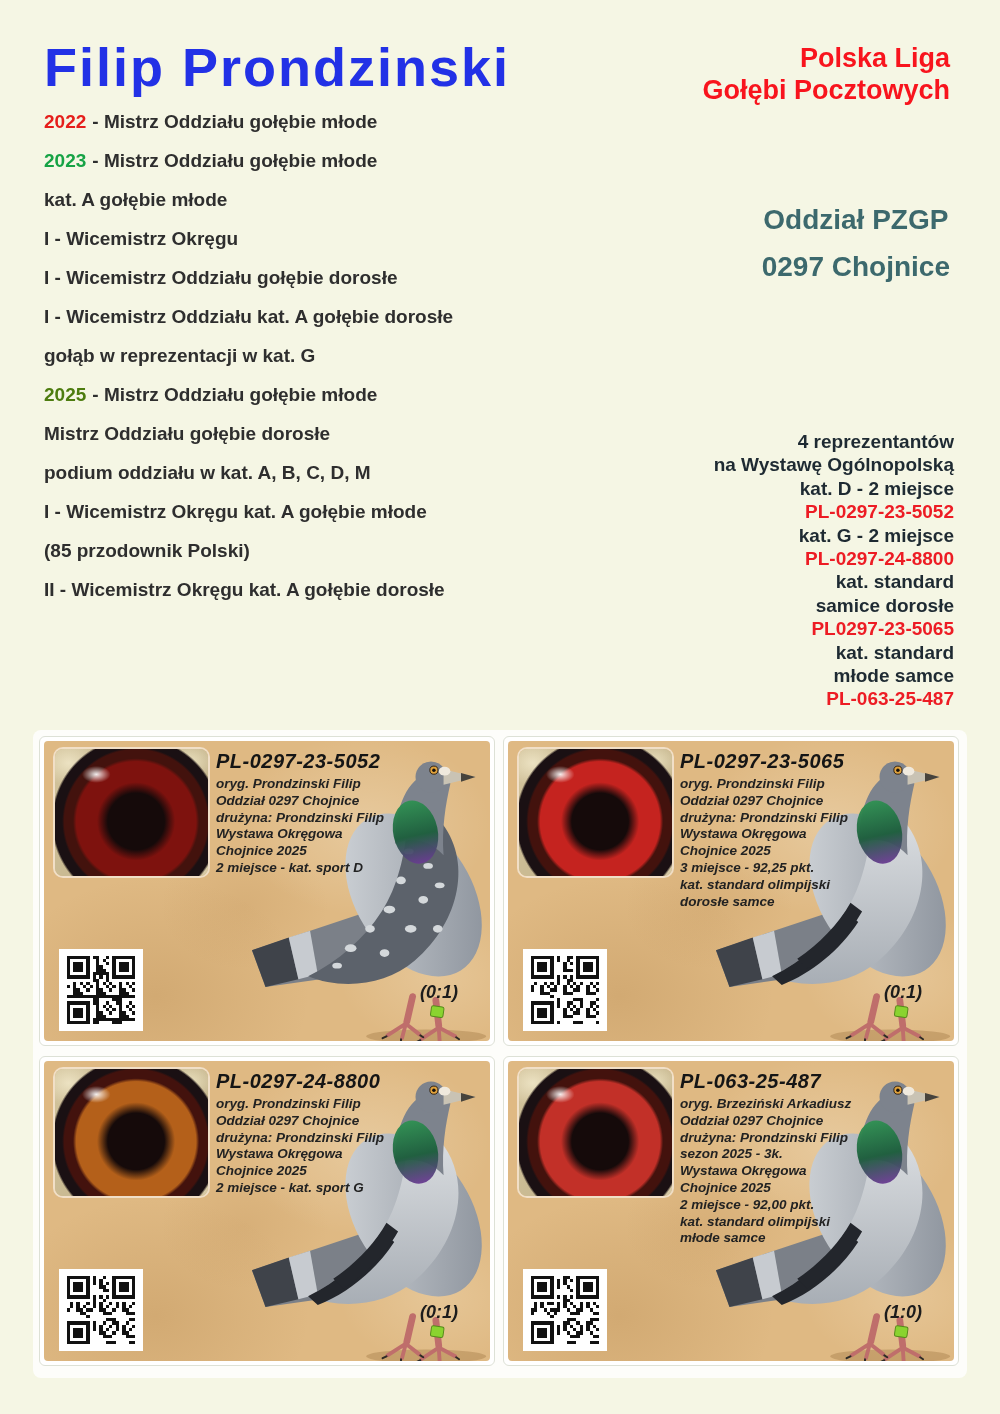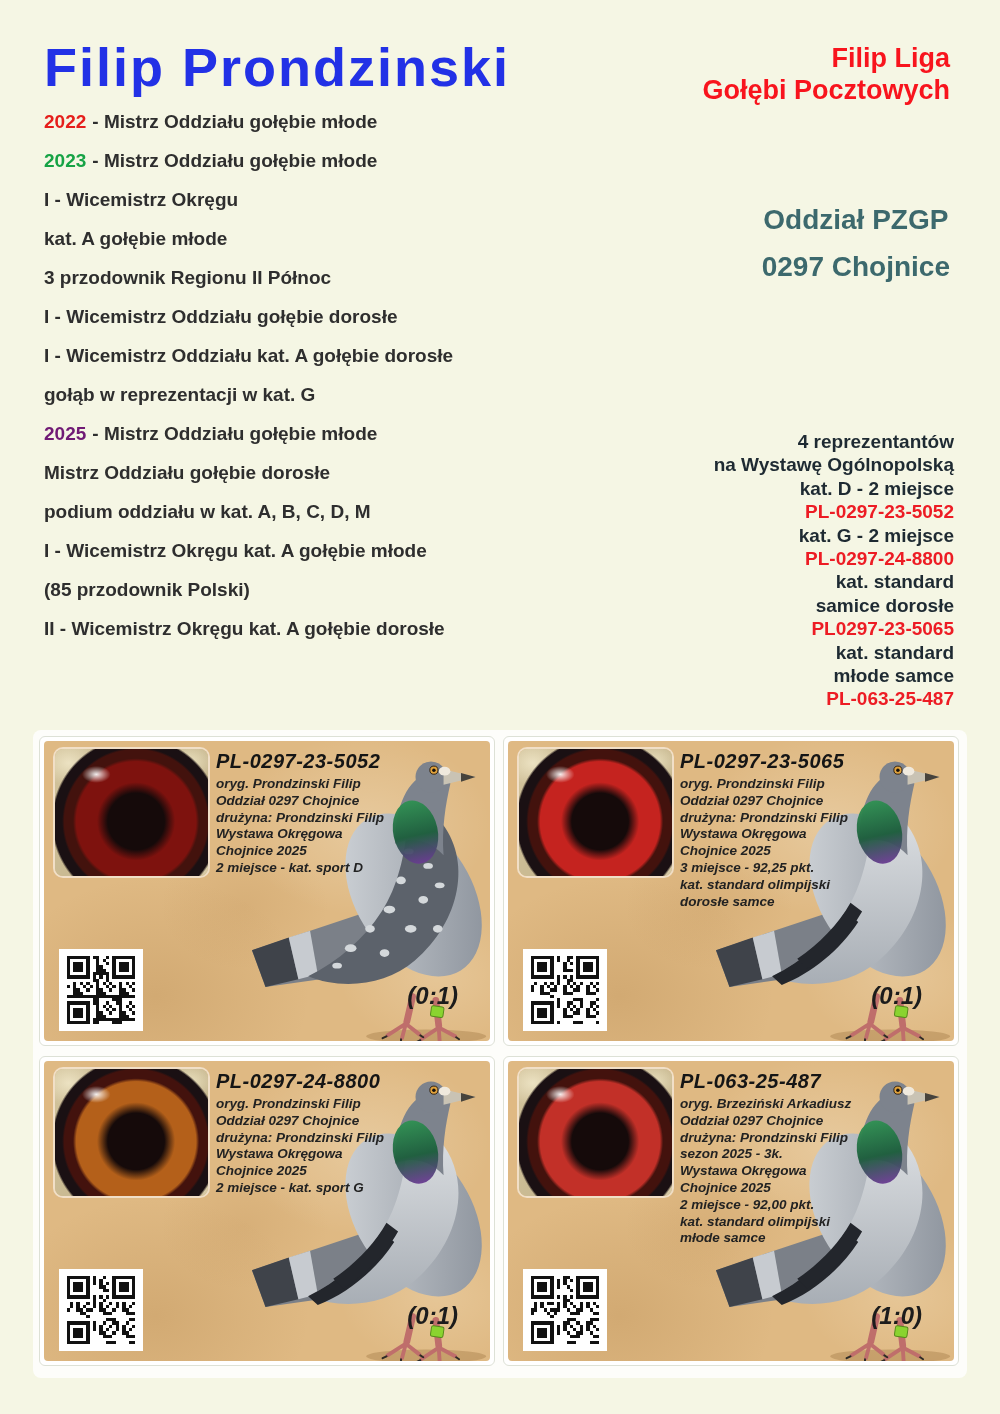--- a/index.html
+++ b/index.html
@@ -91,21 +91,21 @@
   .card.wing-checker .wing-bars{display:none;}
   .card.wing-checker .wing-shape{fill:#5c626b;}
   
   .qr{
     position:absolute; left:15px; bottom:10px; width:84px; height:82px; z-index:3;
     background:#fff;
   }
   
   .score{
     position:absolute; right:32px; top:241px; z-index:3;
-    font-style:italic; font-weight:bold; font-size:24px; color:#1c1c1c;
+    font-style:italic; font-weight:bold; font-size:18px; color:#1c1c1c;
   }
   .defs-holder{position:absolute; width:0; height:0; overflow:hidden;}
 </style>
 </head>
 <body>
 
 <svg class="defs-holder" aria-hidden="true">
   <defs>
     <linearGradient id="gBody" x1="0" y1="0" x2="1" y2="1">
       <stop offset="0" stop-color="#d4d8dc"></stop>
@@ -120,44 +120,43 @@
       <stop offset="0.55" stop-color="#1c5e3c"></stop>
       <stop offset="1" stop-color="#6a3b92"></stop>
     </linearGradient>
   </defs>
 </svg>
 
 <div class="page">
   <h1 class="page-title">Filip Prondzinski</h1>
 
   <div class="league">
-    <div>Filip Liga</div>
+    <div>Polska Liga</div>
     <div>Gołębi Pocztowych</div>
   </div>
 
   <div class="achievements" id="achievements">
   <div class="ach-line"><span class="ach-year" style="color: rgb(229, 30, 27);">2022</span><span class="ach-text">- Mistrz Oddziału gołębie młode</span></div>
 
   <div class="ach-line"><span class="ach-year" style="color: rgb(22, 163, 69);">2023</span><span class="ach-text">- Mistrz Oddziału gołębie młode</span></div>
 
+  <div class="ach-line"><span class="ach-text">kat. A gołębie młode</span></div>
+
   <div class="ach-line"><span class="ach-text">I - Wicemistrz Okręgu</span></div>
 
-  <div class="ach-line"><span class="ach-text">kat. A gołębie młode</span></div>
-
-  <div class="ach-line"><span class="ach-text">3 przodownik Regionu II Północ</span></div>
 
 
   <div class="ach-line"><span class="ach-text">I - Wicemistrz Oddziału gołębie dorosłe</span></div>
 
   <div class="ach-line"><span class="ach-text">I - Wicemistrz Oddziału kat. A gołębie dorosłe</span></div>
 
 
   <div class="ach-line"><span class="ach-text">gołąb w reprezentacji w kat. G</span></div>
 
-  <div class="ach-line"><span class="ach-year" style="color: #701a75; margin-top: 40px;">2025</span><span class="ach-text">- Mistrz Oddziału gołębie młode</span></div>
+  <div class="ach-line"><span class="ach-year" style="color: #4d7c0f; margin-top: 40px;">2025</span><span class="ach-text">- Mistrz Oddziału gołębie młode</span></div>
 
   <div class="ach-line"><span class="ach-text">Mistrz Oddziału gołębie dorosłe</span></div>
 
   <div class="ach-line"><span class="ach-text">podium oddziału w kat. A, B, C, D, M</span></div>
 
   <div class="ach-line"><span class="ach-text">I - Wicemistrz Okręgu kat. A gołębie młode</span></div>
 
   <div class="ach-line"><span class="ach-text">(85 przodownik Polski)</span></div>
 
   <div class="ach-line"><span class="ach-text">II - Wicemistrz Okręgu kat. A gołębie dorosłe</span></div>

